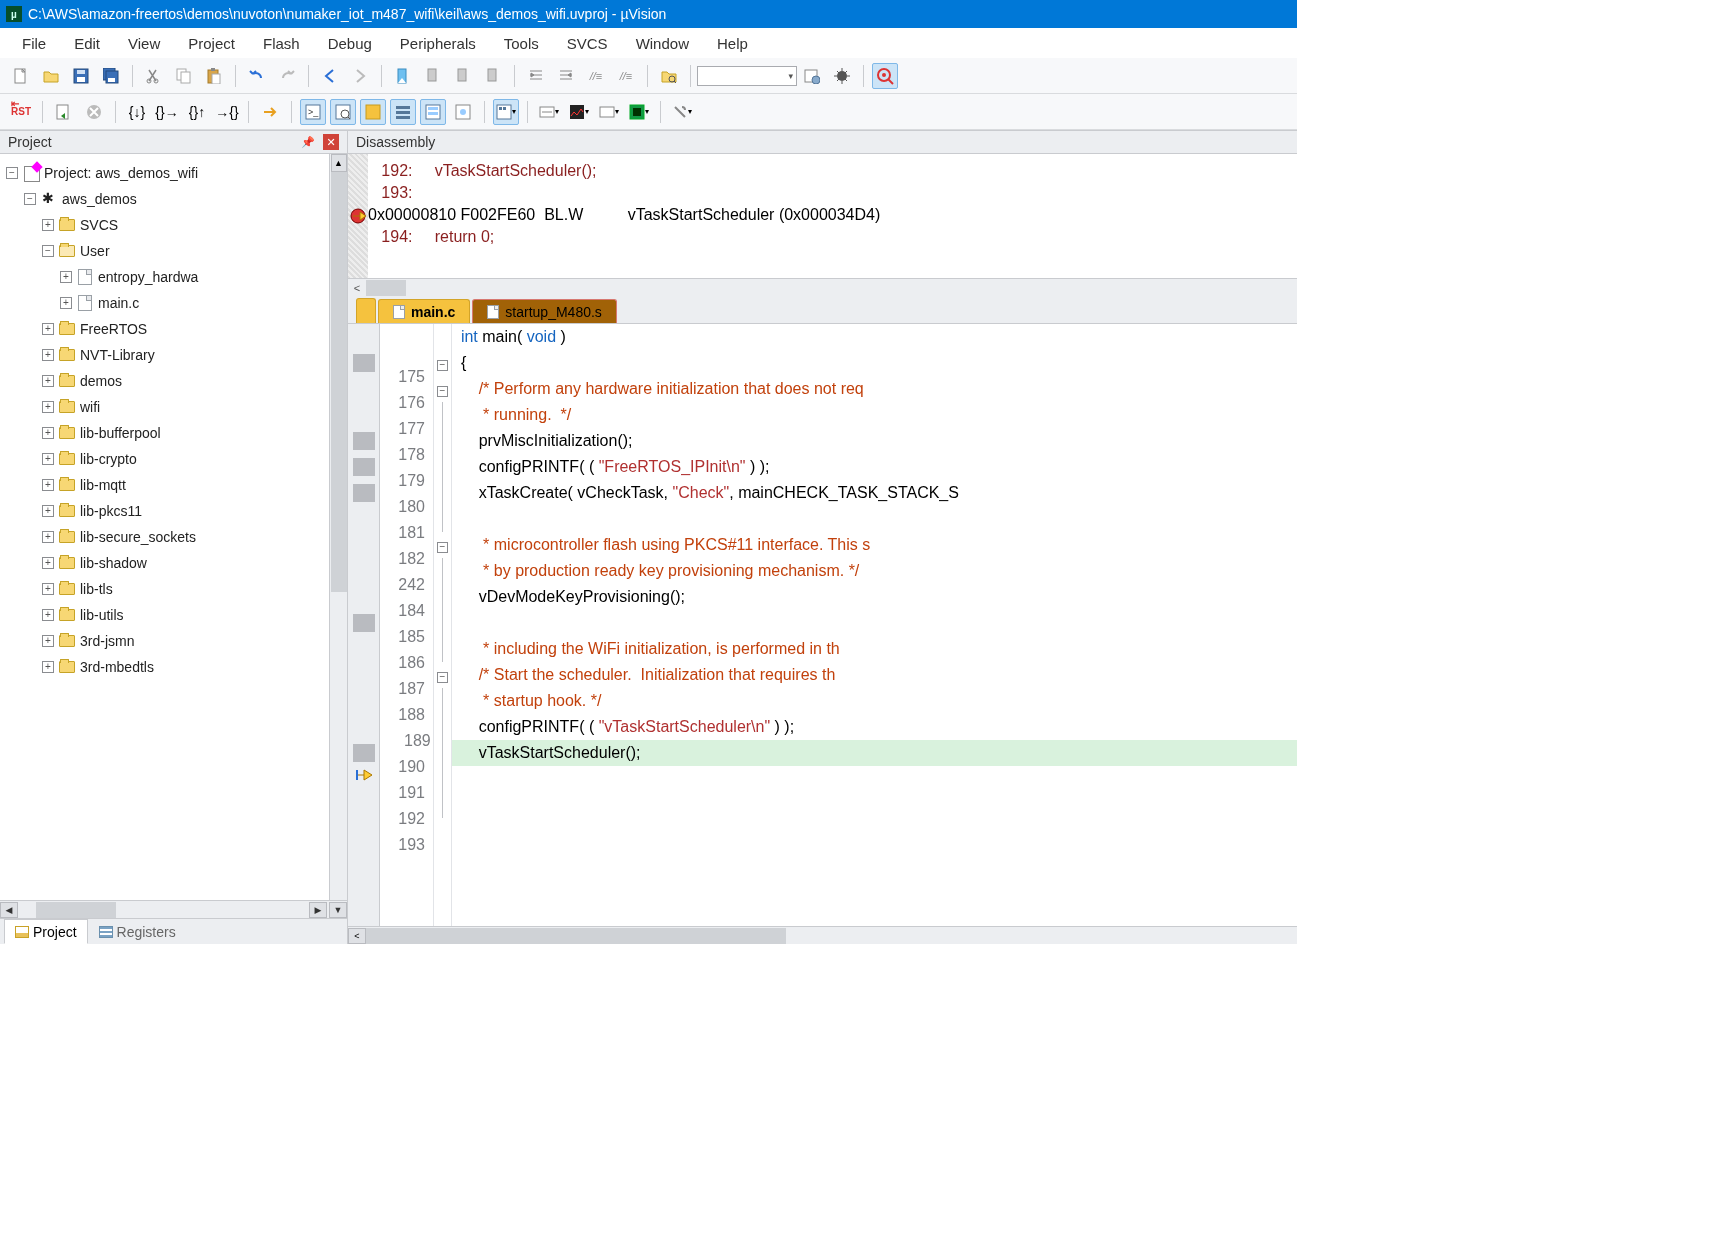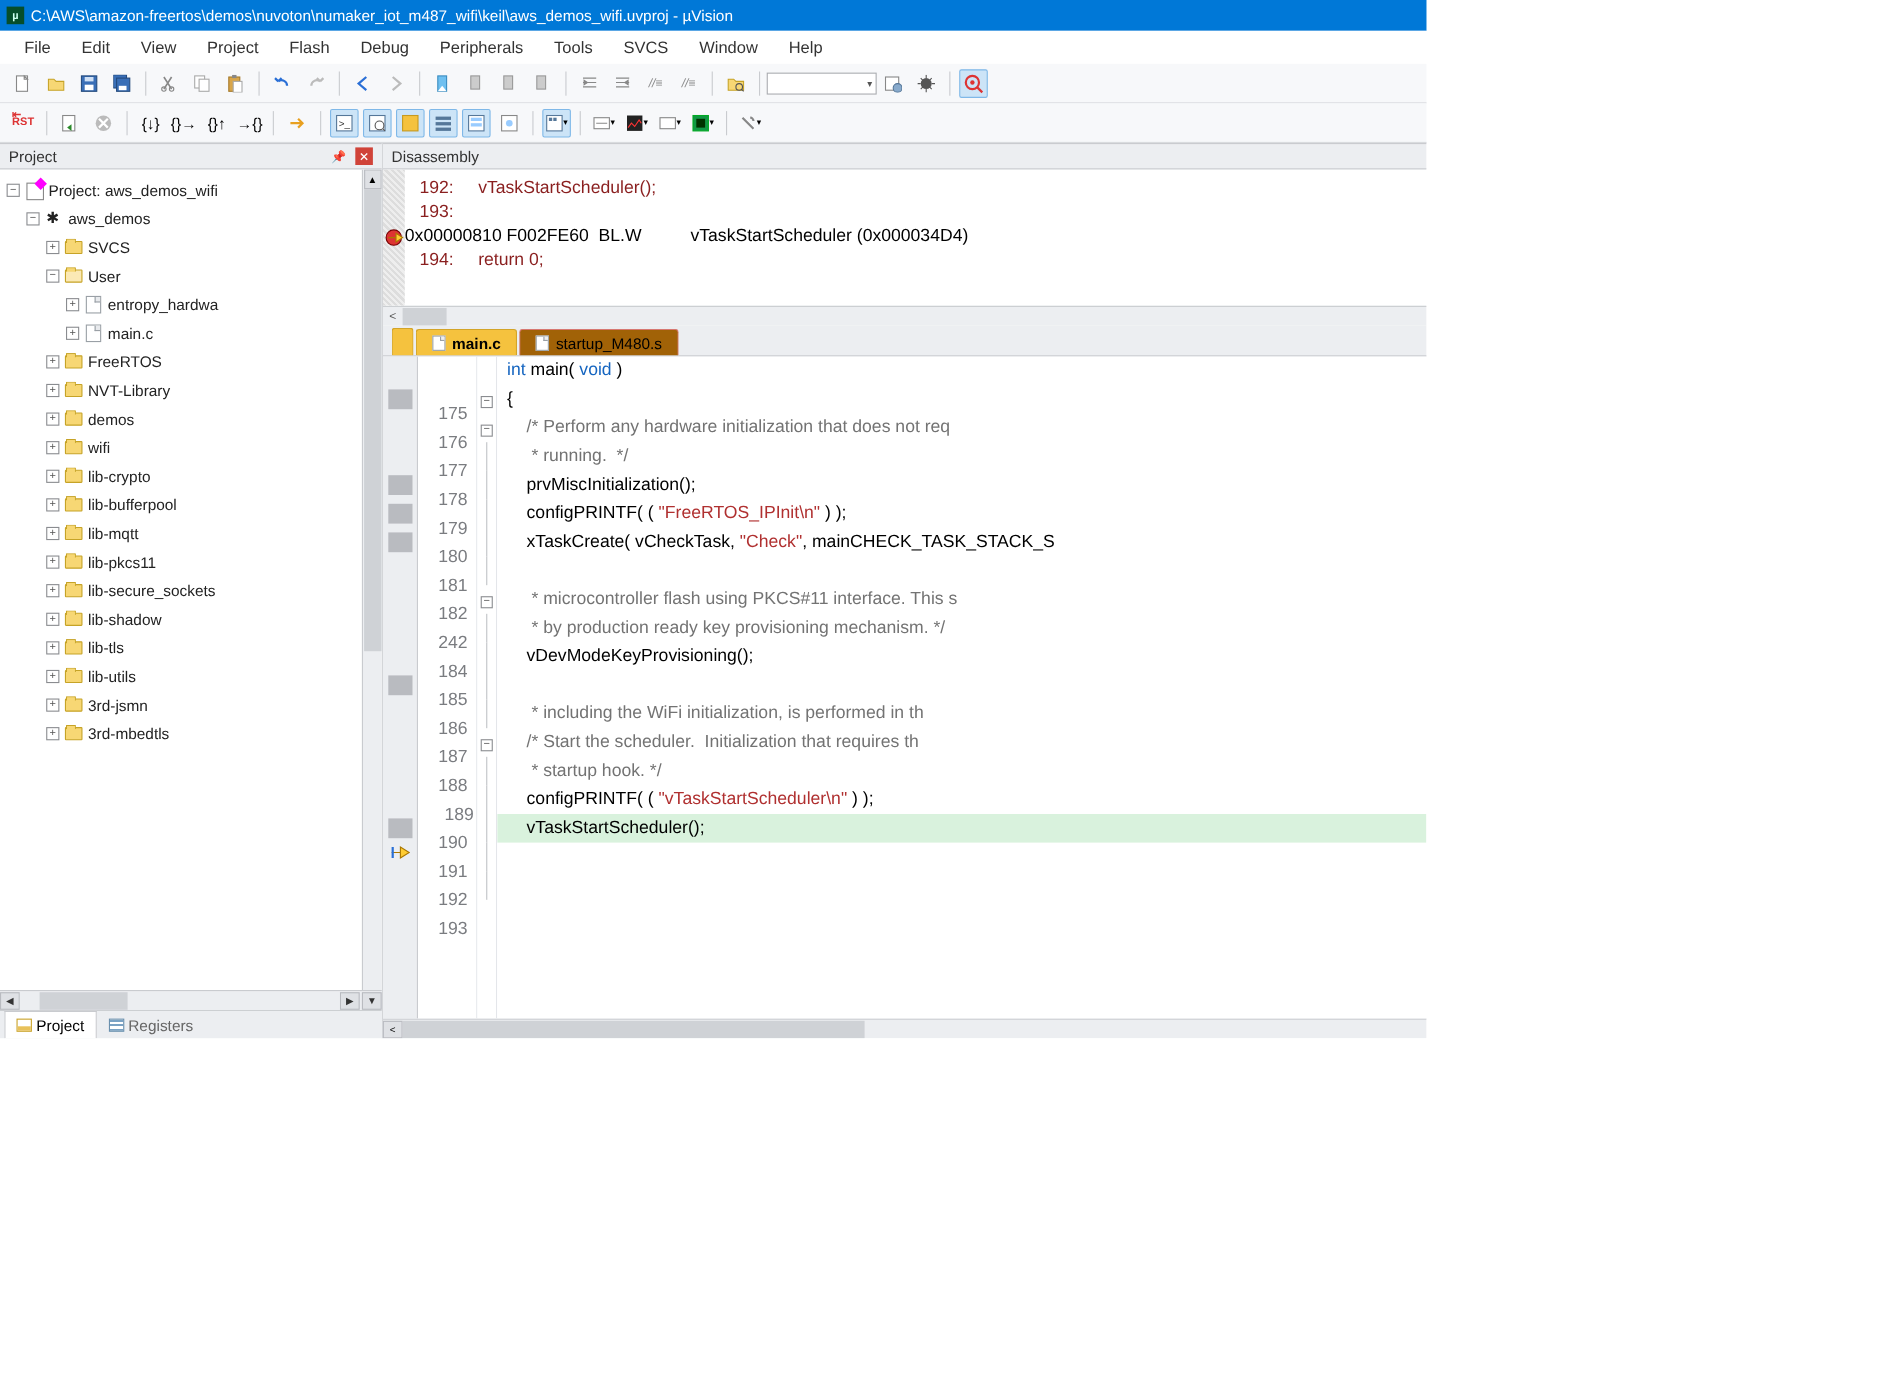--- a/index.html
+++ b/index.html
@@ -87,21 +87,21 @@
   .editor .lnocol{width:54px;text-align:right;color:#7a7c80;background:#fff;border-right:1px solid #e2e4e8;}
   .editor .foldcol{width:18px;background:#fff;border-right:1px solid #e2e4e8;}
   .editor .codecol{flex:1;background:#fff;overflow:hidden;}
   .editor .erow{height:26px;line-height:26px;white-space:pre;}
   .editor .erow.hl{background:#d9f2dd;}
   .fold{display:inline-flex;width:11px;height:11px;border:1px solid #8a8c90;align-items:center;justify-content:center;font-size:10px;color:#555;margin-top:7px;margin-left:3px;}
   .fold.minus::before{content:"−";}
   .foldline{display:block;width:1px;height:26px;background:#c0c2c6;margin-left:8px;}
 
   .kw{color:#1565c0;}
-  .cm{color:#737373;}
+  .cm{color:#c2410c;}
   .str{color:#b03030;}
   
   .cur-arrow{position:absolute;left:6px;width:20px;height:18px;}
   
   .ed-hscroll{height:18px;background:#eceef1;border-top:1px solid #c9cbcf;display:flex;align-items:center;}
   .ed-hscroll .arrow{width:18px;height:16px;background:#dfe1e5;border:1px solid #b9bbc0;display:flex;align-items:center;justify-content:center;font-size:9px;}
   .ed-hscroll .thumb{width:420px;height:16px;background:#cfd2d6;}
 
   .vscroll-sidebar{position:absolute;right:0;top:0;bottom:0;width:18px;background:#eceef1;border-left:1px solid #c9cbcf;}
   .vscroll-sidebar .arrow{width:16px;height:18px;background:#dfe1e5;border:1px solid #b9bbc0;display:flex;align-items:center;justify-content:center;font-size:9px;margin:0 auto;}
@@ -481,29 +481,29 @@
               <span class="folder "></span>
             </span>
             <span>wifi</span>
           </div>
           <div class="row">
             <span class="spacer" style="width:36px"></span>
             <span class="exp plus"></span>
             <span class="ico">
               <span class="folder "></span>
             </span>
+            <span>lib-bufferpool</span>
+          </div>
+          <div class="row">
+            <span class="spacer" style="width:36px"></span>
+            <span class="exp plus"></span>
+            <span class="ico">
+              <span class="folder "></span>
+            </span>
             <span>lib-crypto</span>
-          </div>
-          <div class="row">
-            <span class="spacer" style="width:36px"></span>
-            <span class="exp plus"></span>
-            <span class="ico">
-              <span class="folder "></span>
-            </span>
-            <span>lib-bufferpool</span>
           </div>
           <div class="row">
             <span class="spacer" style="width:36px"></span>
             <span class="exp plus"></span>
             <span class="ico">
               <span class="folder "></span>
             </span>
             <span>lib-mqtt</span>
           </div>
           <div class="row">

